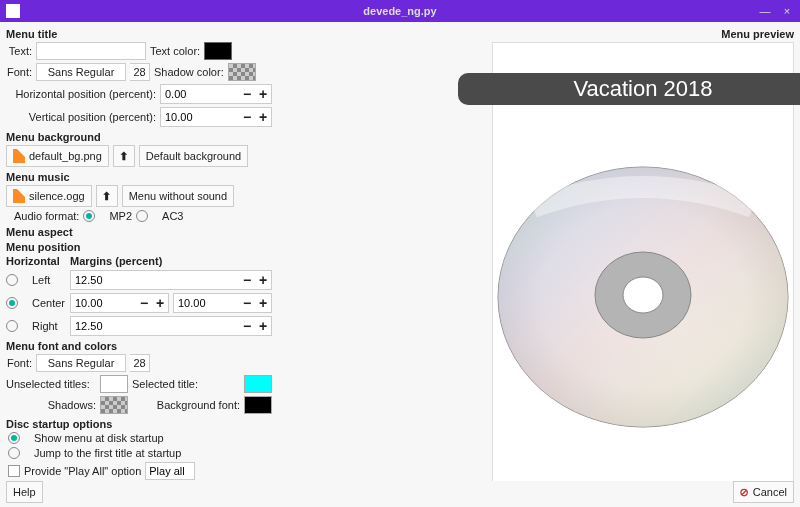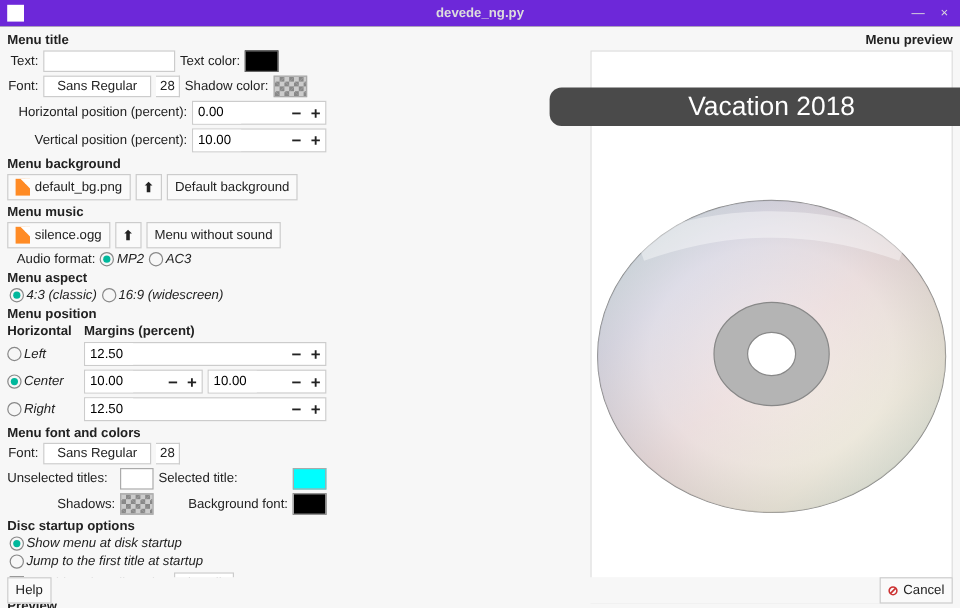--- a/index.html
+++ b/index.html
@@ -90,21 +90,21 @@
   .spin input { border: none; width: 40px; text-align: left; padding-left: 4px; height: 100%; font-size: 11px; }
   .spin .step { width: 16px; text-align: center; font-size: 14px; font-weight: bold; cursor: pointer; }
   .btn {
     border: 1px solid #ccc; background: #fafafa; padding: 2px 6px;
     height: 22px; display: inline-flex; align-items: center; gap: 4px;
     font-size: 11px;
   }
   .file-icon { width: 12px; height: 14px; background: #ff8b25; position: relative; display: inline-block; }
   .file-icon::after { content: ""; position: absolute; top: 0; right: 0; border: 4px solid #fff; border-left-color: transparent; border-bottom-color: transparent; }
   .upload-icon { font-weight: bold; }
-  .radio { display: inline-flex; align-items: center; gap: 2px; font-style: italic; }
+  .radio { display: inline-flex; align-items: center; gap: 14px; }
   .radio .dot {
     width: 12px; height: 12px; border: 1px solid #888; border-radius: 50%; display: inline-block; position: relative;
   }
   .radio.sel .dot::after {
     content: ""; position: absolute; inset: 2px; border-radius: 50%; background: #00b89c;
   }
   .checkbox { width: 12px; height: 12px; border: 1px solid #999; display: inline-block; background:#fff; }
 
   .right-panel { flex: 1; display: flex; flex-direction: column; align-items: flex-end; }
   .preview-area {
@@ -221,30 +221,20 @@
           <span class="dot"></span>
           <span>MP2</span>
         </span>
       <span class="radio">
           <span class="dot"></span>
           <span>AC3</span>
         </span>
     </div>
 
     <div class="section-header">Menu aspect</div>
-    <div class="row" style="margin-left:2px">
-      <span class="radio sel">
-          <span class="dot"></span>
-          <span>4:3 (classic)</span>
-        </span>
-      <span class="radio">
-          <span class="dot"></span>
-          <span>16:9 (widescreen)</span>
-        </span>
-    </div>
 
     <div class="section-header">Menu position</div>
     <div class="row">
       <span style="width:60px;font-weight:bold">Horizontal</span>
       <span style="font-weight:bold">Margins (percent)</span>
     </div>
     <div class="row">
       <span class="radio" style="width:60px">
           <span class="dot"></span>
           <span>Left</span>

